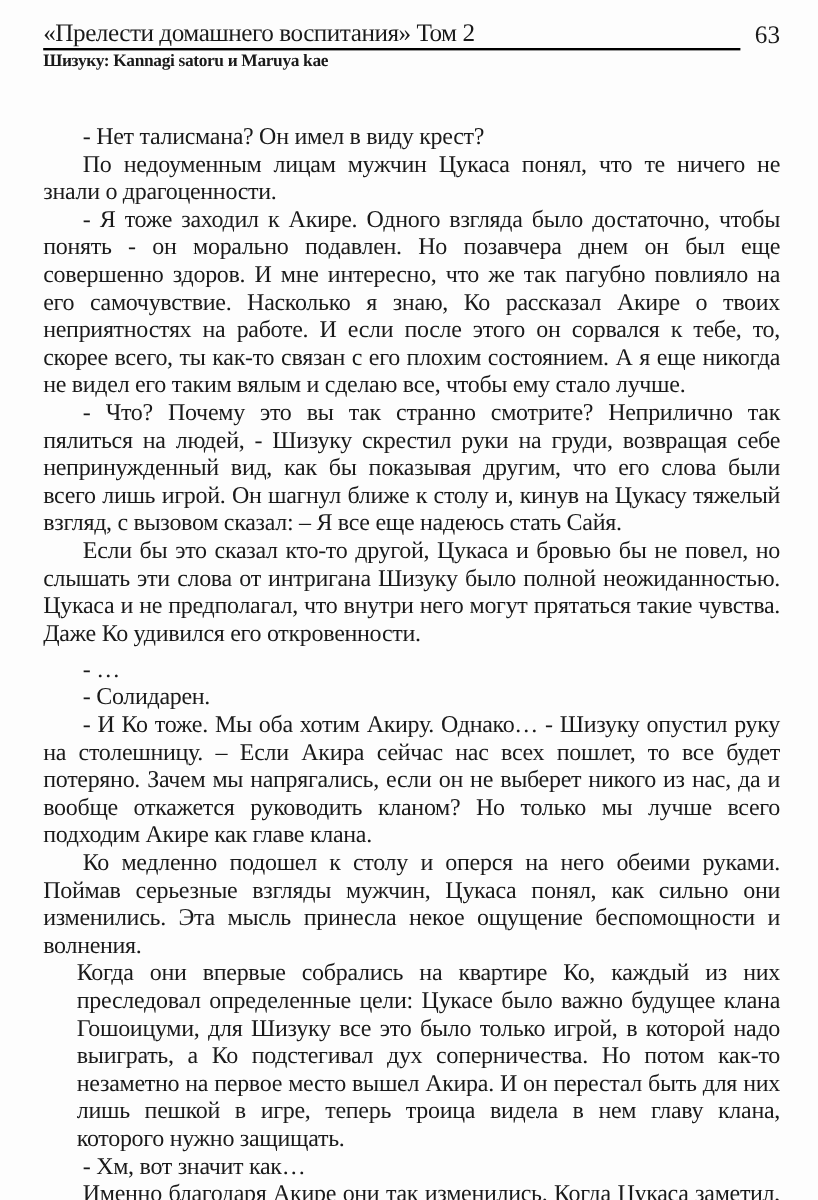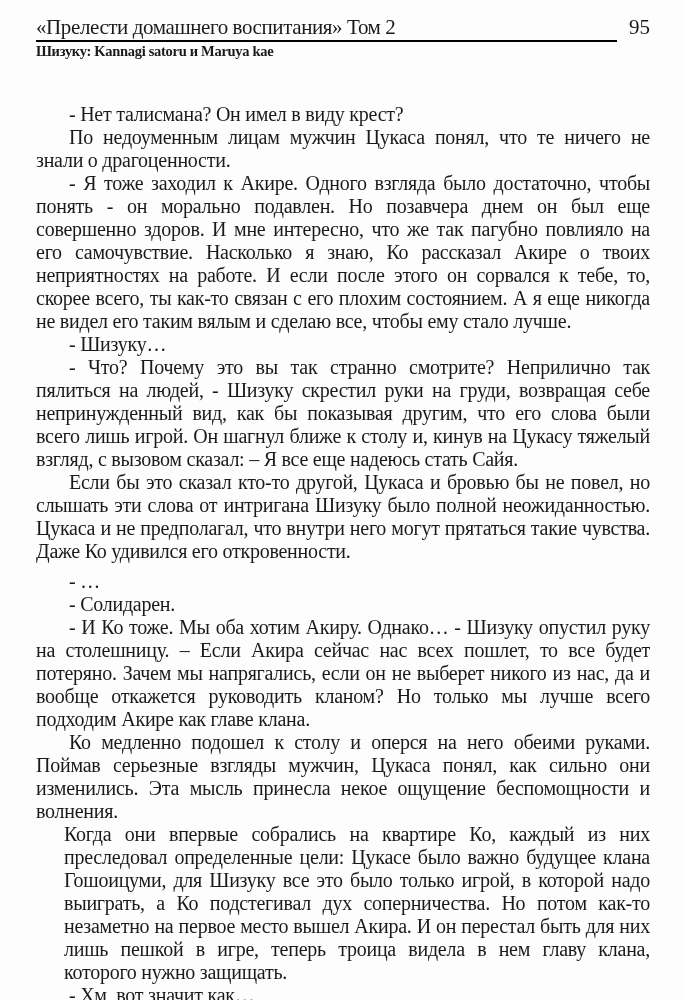--- a/index.html
+++ b/index.html
@@ -17,21 +17,21 @@
   }
   .page {
     width: 682px;
     height: 1000px;
     padding: 15px 32px 0 36px;
     position: relative;
   }
   
   .header-row {
     display: flex;
-    align-items: flex-start;
+    align-items: center;
   }
   .title-wrap {
     flex: 1 1 auto;
     border-bottom: 2.5px solid #000;
     padding-bottom: 1px;
   }
   .title {
     margin: 0;
     font-size: 21px;
     font-weight: 500;
@@ -70,30 +70,29 @@
 </head>
 <body>
 
 <div class="page">
 
   <header>
     <div class="header-row">
       <div class="title-wrap">
         <h1 class="title">«Прелести домашнего воспитания» Том 2</h1>
       </div>
-      <div class="page-number">95</div>
+      <div class="page-number">63</div>
     </div>
     <div class="authors">Шизуку: Kannagi satoru и Maruya kae</div>
   </header>
 
   <main class="body-text">
     <p>- Нет талисмана? Он имел в виду крест?</p>
     <p>По недоуменным лицам мужчин Цукаса понял, что те ничего не знали о драгоценности.</p>
     <p>- Я тоже заходил к Акире. Одного взгляда было достаточно, чтобы понять - он морально подавлен. Но позавчера днем он был еще совершенно здоров. И мне интересно, что же так пагубно повлияло на его самочувствие. Насколько я знаю, Ко рассказал Акире о твоих неприятностях на работе. И если после этого он сорвался к тебе, то, скорее всего, ты как-то связан с его плохим состоянием. А я еще никогда не видел его таким вялым и сделаю все, чтобы ему стало лучше.</p>
-    <p>- Шизуку…</p>
     <p>- Что? Почему это вы так странно смотрите? Неприлично так пялиться на людей, - Шизуку скрестил руки на груди, возвращая себе непринужденный вид, как бы показывая другим, что его слова были всего лишь игрой. Он шагнул ближе к столу и, кинув на Цукасу тяжелый взгляд, с вызовом сказал: – Я все еще надеюсь стать Сайя.</p>
     <p>Если бы это сказал кто-то другой, Цукаса и бровью бы не повел, но слышать эти слова от интригана Шизуку было полной неожиданностью. Цукаса и не предполагал, что внутри него могут прятаться такие чувства. Даже Ко удивился его откровенности.</p>
     <p class="gap-before">- …</p>
     <p>- Солидарен.</p>
     <p>- И Ко тоже. Мы оба хотим Акиру. Однако… - Шизуку опустил руку на столешницу. – Если Акира сейчас нас всех пошлет, то все будет потеряно. Зачем мы напрягались, если он не выберет никого из нас, да и вообще откажется руководить кланом? Но только мы лучше всего подходим Акире как главе клана.</p>
     <p>Ко медленно подошел к столу и оперся на него обеими руками. Поймав серьезные взгляды мужчин, Цукаса понял, как сильно они изменились. Эта мысль принесла некое ощущение беспомощности и волнения.</p>
     <p class="no-indent">Когда они впервые собрались на квартире Ко, каждый из них преследовал определенные цели: Цукасе было важно будущее клана Гошоицуми, для Шизуку все это было только игрой, в которой надо выиграть, а Ко подстегивал дух соперничества. Но потом как-то незаметно на первое место вышел Акира. И он перестал быть для них лишь пешкой в игре, теперь троица видела в нем главу клана, которого нужно защищать.</p>
     <p>- Хм, вот значит как…</p>
     <p>Именно благодаря Акире они так изменились. Когда Цукаса заметил, как</p>
   </main>

